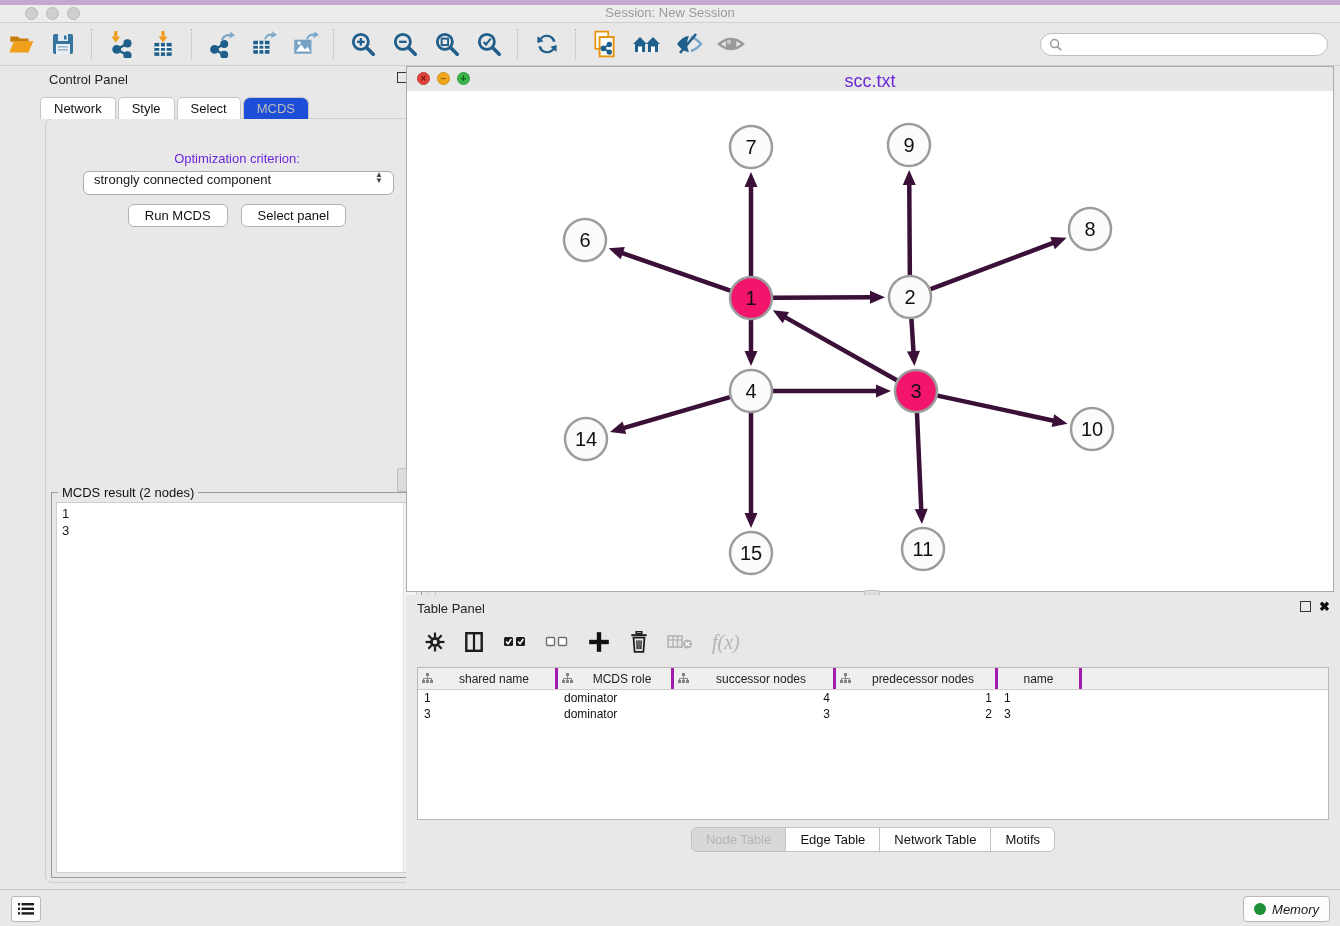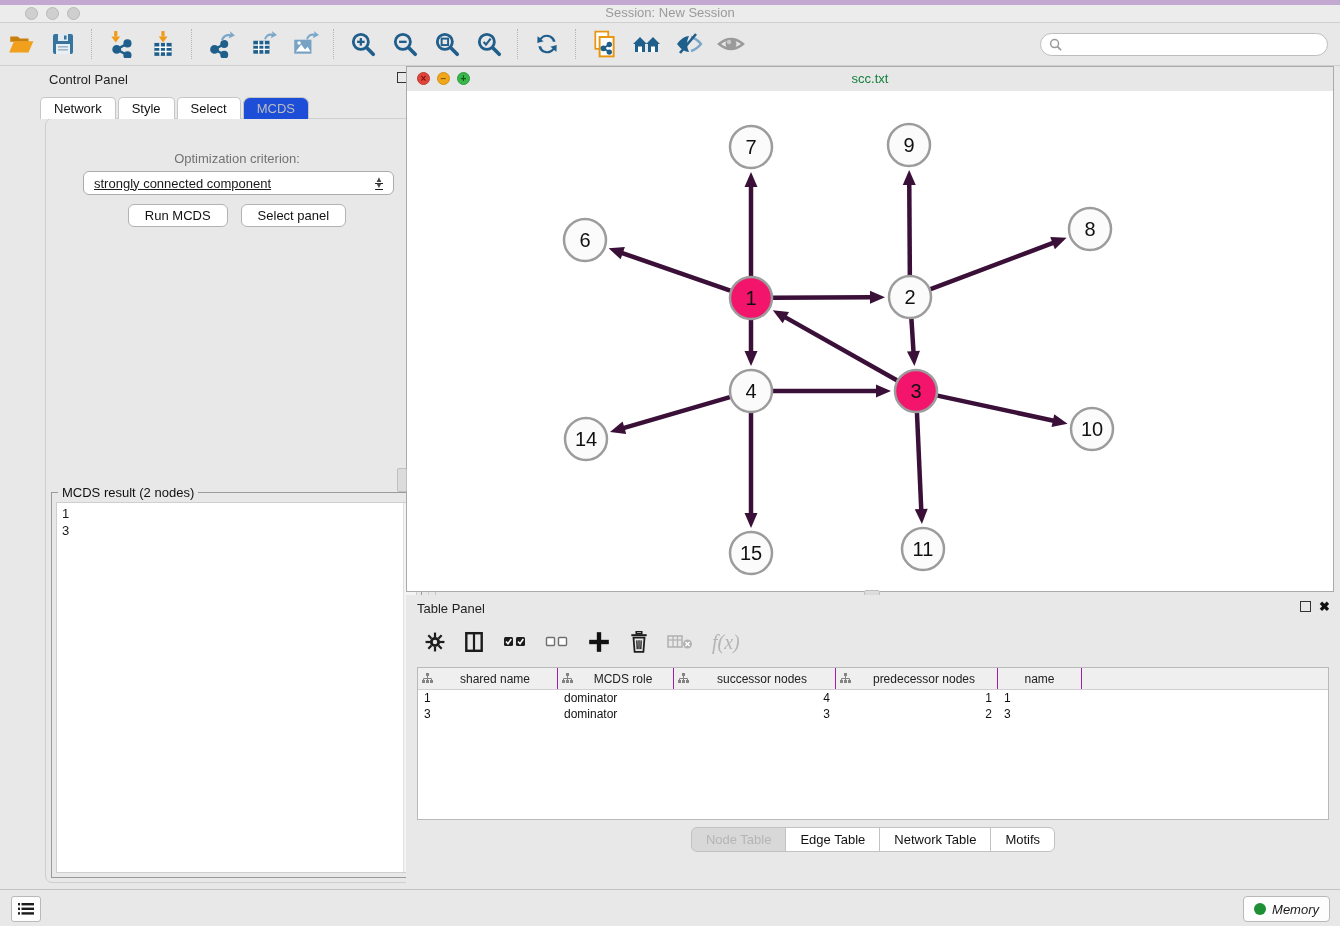--- a/index.html
+++ b/index.html
@@ -24,49 +24,49 @@
   
   .control-panel{position:absolute;left:0;top:66px;width:396px;bottom:36px;background:#e9e8e8;border-right:1px solid #c6c6c6;margin-left:39px;}
   .panel-title{position:absolute;left:10px;top:6px;font-size:13px;color:#222;}
   .panel-btns{position:absolute;right:8px;top:6px;display:flex;gap:8px;align-items:center;}
   .float-glyph{width:9px;height:9px;border:1.5px solid #333;display:inline-block;cursor:pointer;}
   .close-glyph{font-size:13px;font-weight:bold;color:#111;cursor:pointer;line-height:9px;}
   .cp-tabs{position:absolute;left:0;right:0;top:31px;display:flex;justify-content:flex-start;z-index:2;}
   .cp-tab{font-size:13px;padding:3px 13px;background:#fff;border:1px solid #c6c6c6;border-bottom:none;border-radius:5px 5px 0 0;margin:0 1px;cursor:pointer;color:#111;}
   .cp-tab.active{background:#1d4ed8;color:#bdbdbd;border-radius:7px 7px 0 0;}
   .cp-body{position:absolute;left:6px;right:6px;top:52px;bottom:7px;border:1px solid #cfcfcf;border-radius:7px;}
-  .opt-label{position:absolute;left:0;right:0;top:85px;text-align:center;font-size:13px;color:#737373;}
-  .opt-select{position:absolute;left:44px;right:41px;top:105px;height:24px;background:#fff;border:1px solid #ababab;border-radius:6px;display:flex;align-items:center;padding:0 10px;box-sizing:border-box;font-size:13px;cursor:pointer;text-decoration:underline;}
+  .opt-label{position:absolute;left:0;right:0;top:85px;text-align:center;font-size:13px;color:#6d28d9;}
+  .opt-select{position:absolute;left:44px;right:41px;top:105px;height:24px;background:#fff;border:1px solid #ababab;border-radius:6px;display:flex;padding:0 10px;box-sizing:border-box;font-size:13px;cursor:pointer;}
   .opt-select .chevrons{margin-left:auto;display:flex;flex-direction:column;line-height:6px;font-size:8px;color:#444;}
   .cp-buttons{position:absolute;left:0;right:0;top:138px;display:flex;justify-content:center;gap:13px;}
   .cp-btn{background:#fff;border:1px solid #b3b3b3;border-radius:6px;font-size:13px;padding:3px 16px;cursor:pointer;color:#111;font-family:"Liberation Sans",sans-serif;}
   .result-box{position:absolute;left:12px;right:13px;top:426px;bottom:12px;border:1px solid #9a9a9a;}
   .result-legend{position:absolute;top:-8px;left:6px;background:#e9e8e8;padding:0 4px;font-size:13px;color:#111;}
   .result-area{position:absolute;left:4px;right:4px;top:9px;bottom:4px;background:#fff;border:1px solid #cfcfcf;font-size:13px;line-height:17px;padding:2px 5px;box-sizing:border-box;overflow:hidden;}
   .result-scroll{position:absolute;right:0;top:0;bottom:0;width:12px;background:#f4f4f4;border-left:1px solid #e0e0e0;}
   
   .network-window{position:absolute;left:406px;top:66px;width:928px;height:526px;background:#fff;border:1px solid #aaa;box-sizing:border-box;}
   .nw-titlebar{position:absolute;left:0;top:0;right:0;height:24px;background:#e7e7e7;border-bottom:1px solid #c4c4c4;}
   .nw-light{position:absolute;top:5px;width:13px;height:13px;border-radius:50%;box-sizing:border-box;font-size:10px;font-weight:bold;text-align:center;line-height:12px;cursor:pointer;}
   .nw-red{left:10px;background:#e0443a;border:1px solid #c03830;color:#7e1510;}
   .nw-yellow{left:30px;background:#f0a71c;border:1px solid #d29012;color:#8a5b00;}
   .nw-green{left:50px;background:#39b54a;border:1px solid #2c9c3c;color:#0d5c18;}
-  .nw-title{position:absolute;left:0;right:0;top:4px;text-align:center;font-size:13px;color:#15803d;}
+  .nw-title{position:absolute;left:0;right:0;top:4px;text-align:center;font-size:18px;color:#6d28d9;}
   .nw-canvas{position:absolute;left:0;top:24px;right:0;bottom:0;background:#fff;}
   
   .v-divider-handle{position:absolute;left:397px;top:468px;width:8px;height:22px;background:#dcdcdc;border:1px solid #c0c0c0;border-radius:2px;}
   .h-divider-handle{position:absolute;left:864px;top:590px;width:14px;height:7px;background:#dcdcdc;border:1px solid #c0c0c0;border-radius:2px;}
   
   .table-panel{position:absolute;left:406px;top:595px;right:0;bottom:36px;background:#e9e8e8;}
   .tp-toolbar{position:absolute;left:10px;top:26px;right:10px;height:42px;display:flex;align-items:center;}
   .tp-icon{margin:0 9px;display:inline-flex;align-items:center;justify-content:center;cursor:pointer;}
   .tp-fx{font-family:"Liberation Serif",serif;font-style:italic;font-size:20px;color:#b4b4b4;margin:0 10px;}
   .tbl-wrap{position:absolute;left:11px;right:11px;top:72px;bottom:70px;background:#fff;border:1px solid #b9b9b9;overflow:hidden;}
   .tbl-header{display:flex;background:#efefef;border-bottom:1px solid #cfcfcf;height:21px;}
-  .tbl-hcell{display:flex;align-items:center;font-size:12px;color:#222;border-right:1px solid #a21caf;box-sizing:border-box;padding:0 4px;}
+  .tbl-hcell{display:flex;align-items:center;font-size:12px;color:#222;border-right:3px solid #a21caf;box-sizing:border-box;padding:0 4px;}
   .tbl-hcell .hlabel{flex:1;text-align:center;}
   .tbl-row{display:flex;height:16px;}
   .tbl-cell{font-size:12px;color:#111;box-sizing:border-box;padding:0 6px;line-height:16px;white-space:nowrap;overflow:hidden;}
   .al-right{text-align:right;}
   .tp-tabs{position:absolute;left:0;right:0;bottom:38px;display:flex;justify-content:center;}
   .bt-tab{font-size:13px;padding:4px 14px;background:#fff;border:1px solid #c2c2c2;color:#111;cursor:pointer;margin-left:-1px;}
   .bt-tab:first-child{border-radius:6px 0 0 6px;margin-left:0;}
   .bt-tab:last-child{border-radius:0 6px 6px 0;}
   .bt-tab.active{background:#d8d8d8;color:#b5b5b5;}
   .tp-panelbtns{position:absolute;right:10px;top:6px;display:flex;gap:8px;align-items:center;}

